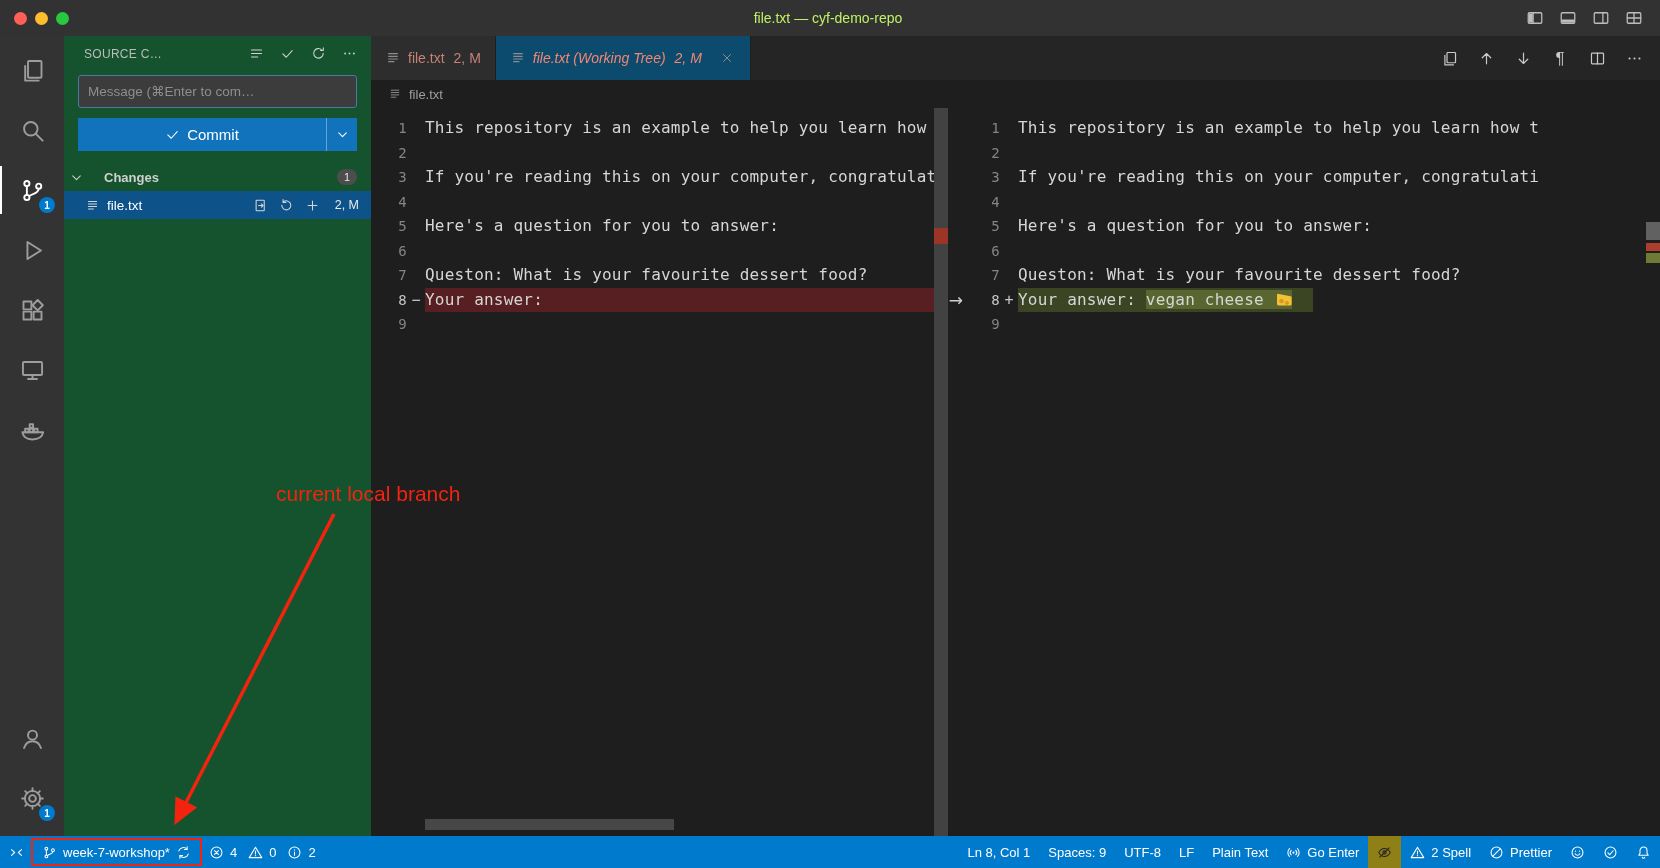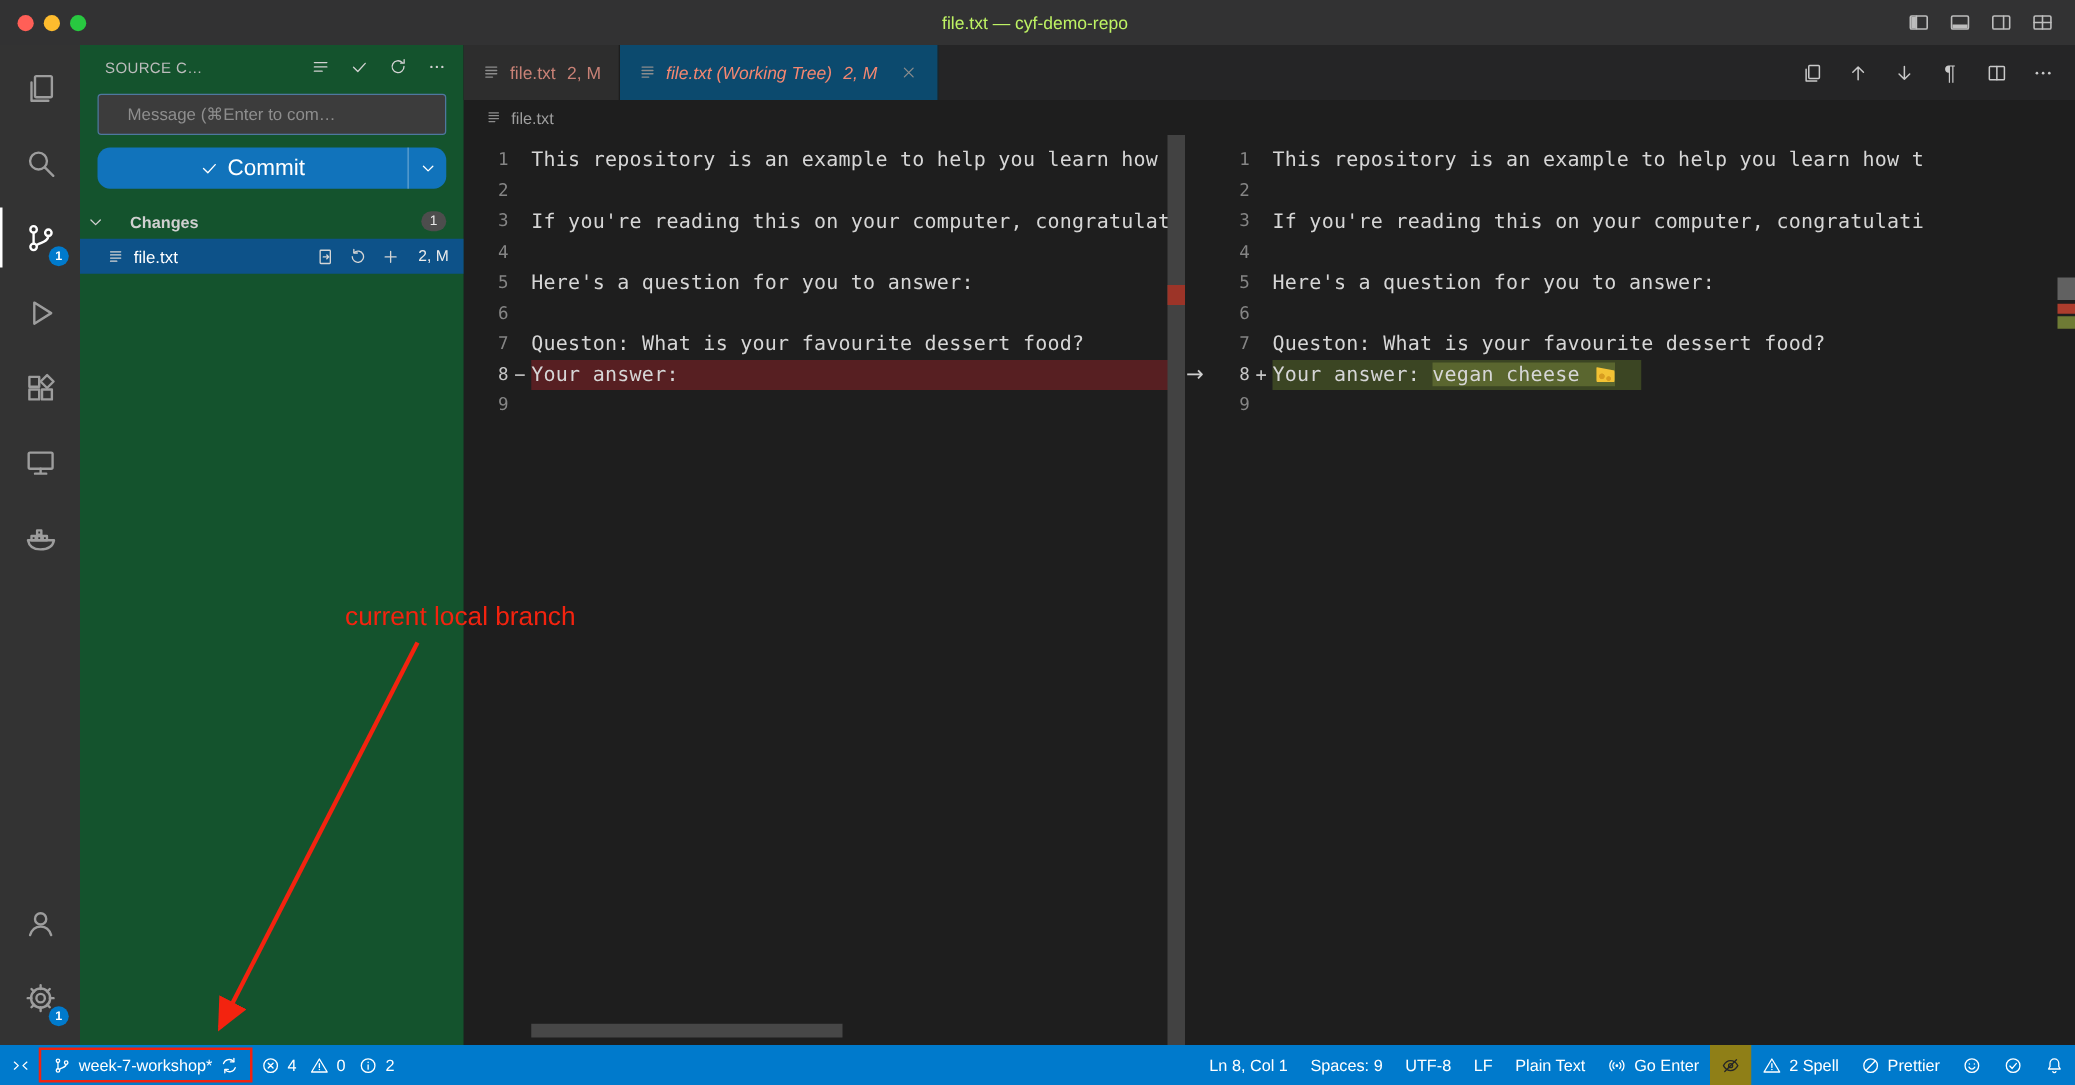--- a/index.html
+++ b/index.html
@@ -27,23 +27,23 @@
   .ab-badge{position:absolute;right:9px;bottom:7px;min-width:16px;height:16px;padding:0 3px;border-radius:9px;
             background:#007acc;color:#fff;font-size:10px;font-weight:bold;display:flex;align-items:center;justify-content:center}
   #ab-bottom{margin-top:auto;padding-bottom:8px}
 
   #sidebar{width:307px;background:#14532d;display:flex;flex-direction:column;font-size:13px}
   #sb-header{height:35px;display:flex;align-items:center;padding:0 12px 0 20px;flex:none}
   #sb-title{color:#bcbcbc;font-size:12px;letter-spacing:.3px;white-space:nowrap;overflow:hidden;flex:1}
   #sb-hicons{display:flex;gap:11px;color:#d2d2d2}
   .sbh-btn{width:20px;height:20px;display:flex;align-items:center;justify-content:center;cursor:pointer}
   #commit-input{margin:4px 14px 0;height:33px;flex:none;background:#3c3c3c;border:1px solid #4f779f;border-radius:3px;
-                color:#bbb;font-size:13.5px;padding:0 23px;outline:none;font-family:"Liberation Sans","DejaVu Sans",sans-serif}
+                color:#bbb;font-size:13.5px;padding:0 9px;outline:none;font-family:"Liberation Sans","DejaVu Sans",sans-serif}
   #commit-input::placeholder{color:#8e8e8e}
-  #commit-button{margin:10px 14px 4px;height:33px;flex:none;display:flex;background:#1173bb;border-radius:10px;color:#fff;font-size:18px;cursor:pointer}
+  #commit-button{margin:10px 14px 4px;height:33px;flex:none;display:flex;background:#1173bb;border-radius:0;color:#fff;font-size:15px;cursor:pointer}
   #commit-main{flex:1;display:flex;align-items:center;justify-content:center;gap:7px;border-right:1px solid rgba(255,255,255,.35)}
   #commit-dd{width:30px;display:flex;align-items:center;justify-content:center}
   #changes-header{height:28px;margin-top:8px;display:flex;align-items:center;gap:20px;padding:0 14px 0 5px;color:#d0d0d0;cursor:pointer}
   #changes-label{font-size:13px;font-weight:600}
   #changes-count{margin-left:auto;background:#4d4d4d;border-radius:10px;padding:2px 7px;font-size:11px;color:#e6e6e6}
   .file-row{height:28px;display:flex;align-items:center;gap:7px;padding:0 12px 0 21px;background:#0d5289;color:#fff;cursor:pointer}
   .file-row .icon{color:#d5d5d5}
   .file-name{font-size:13.5px}
   .file-actions{margin-left:auto;display:flex;align-items:center;gap:8px;color:#ececec}
   .fa-btn{width:18px;height:18px;display:flex;align-items:center;justify-content:center}

